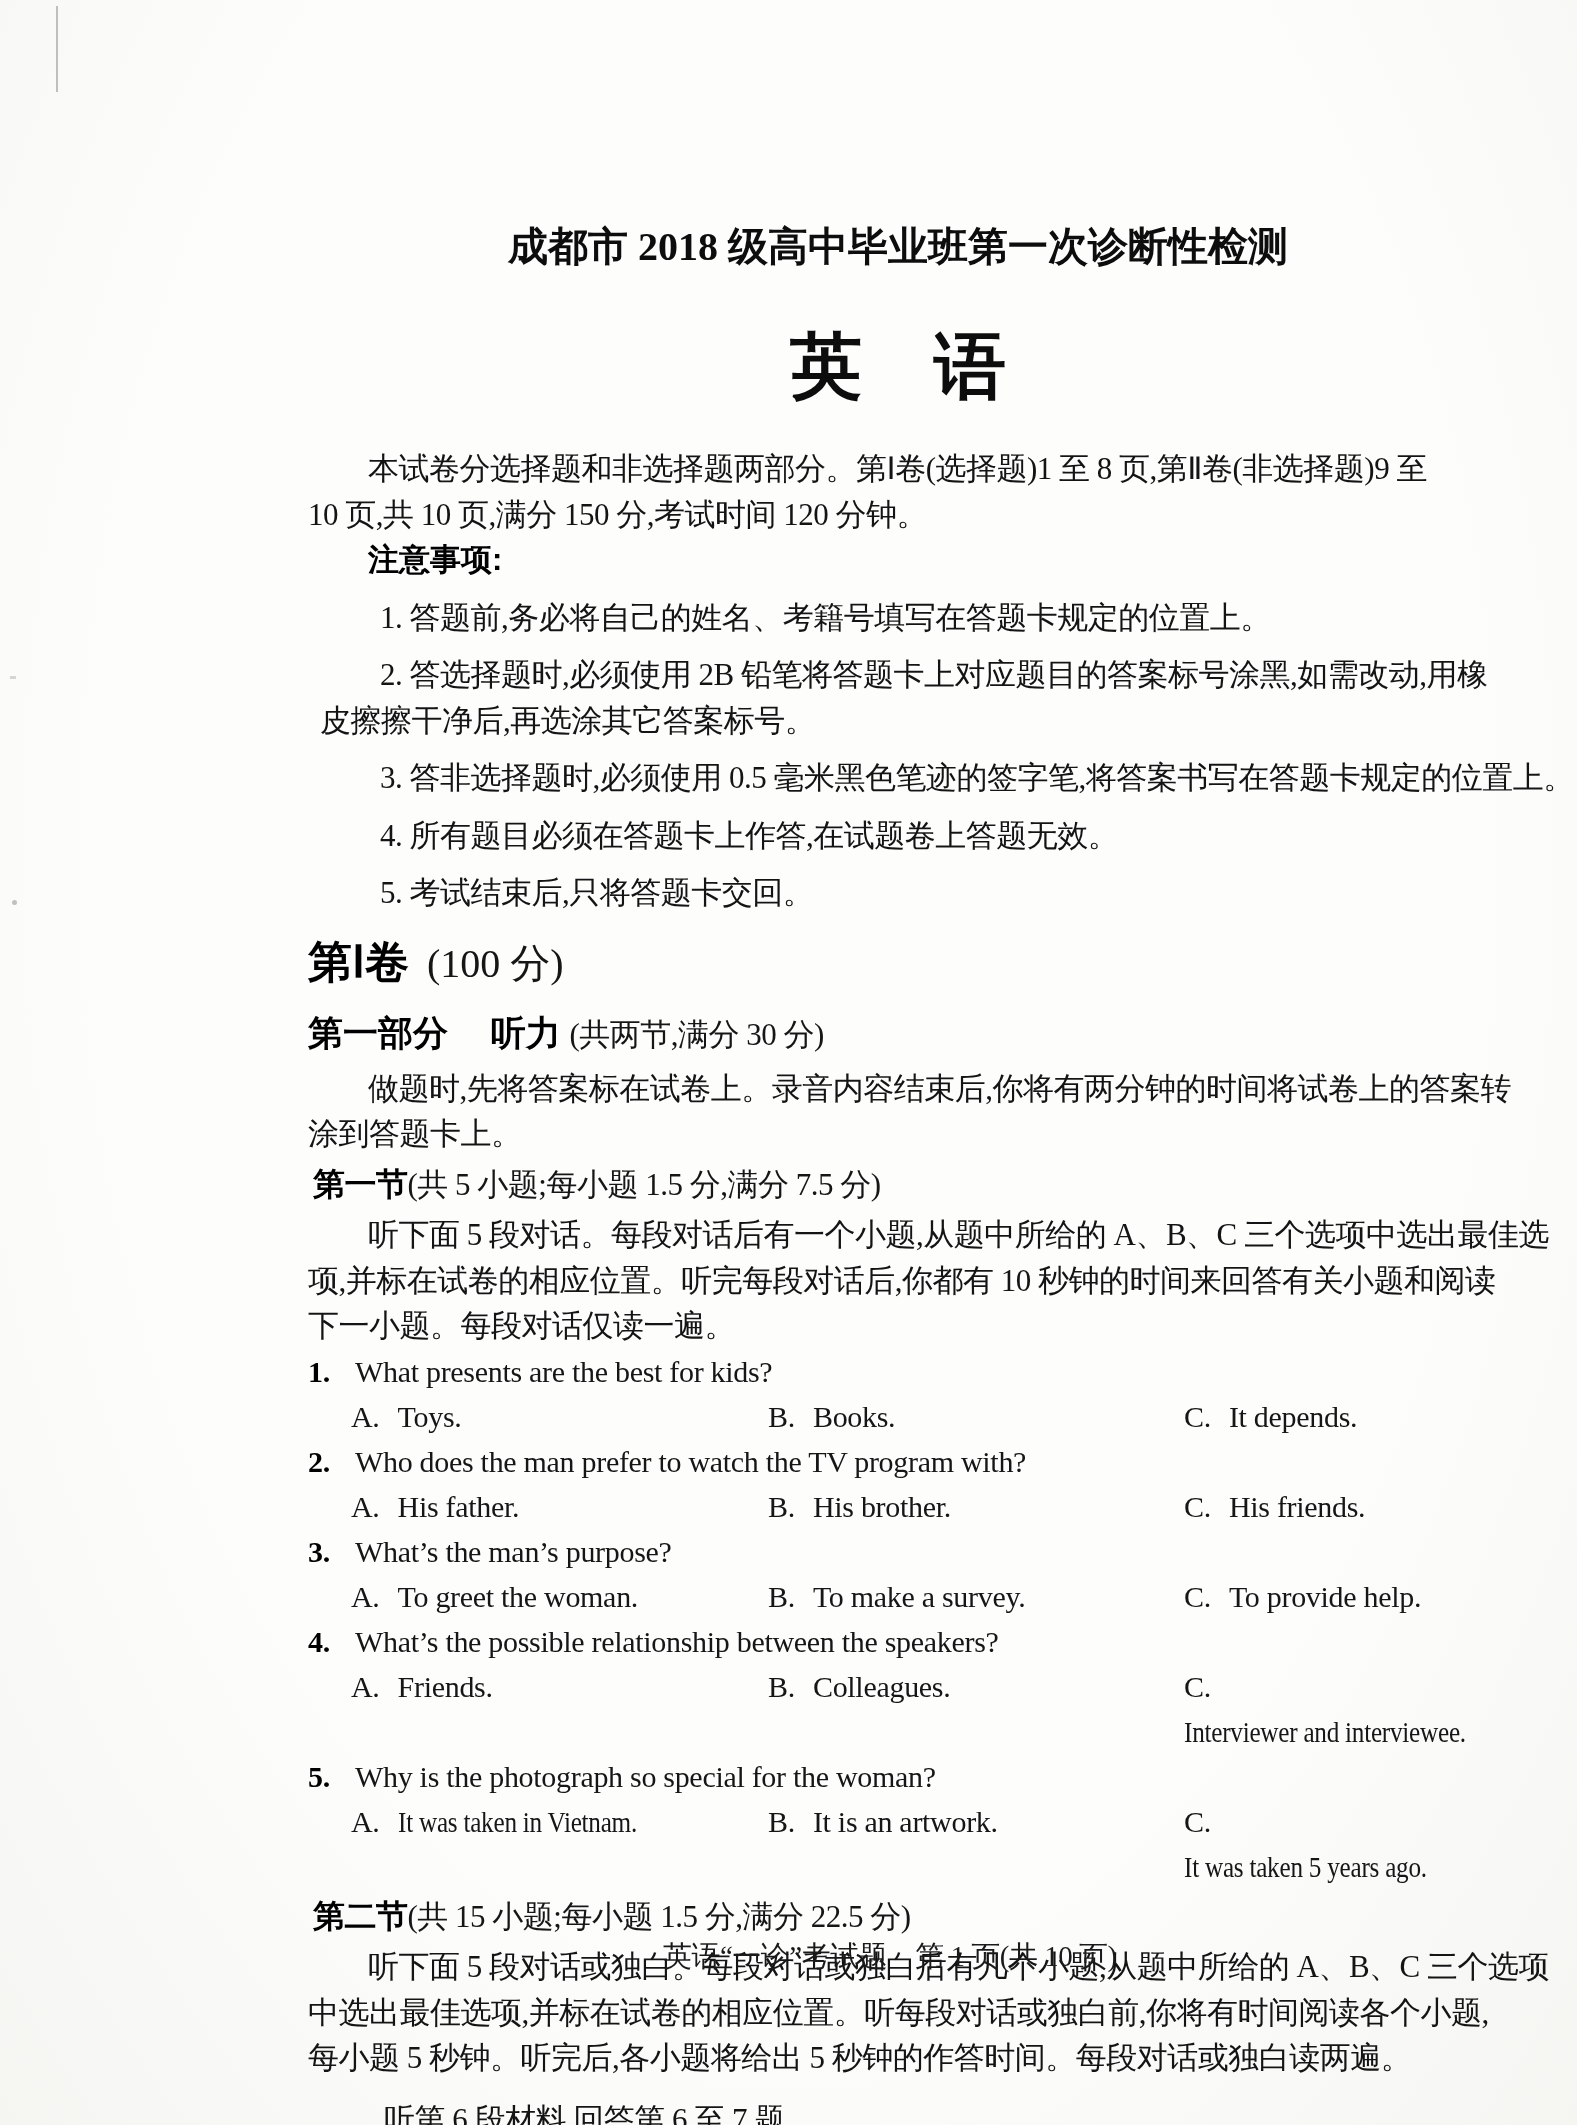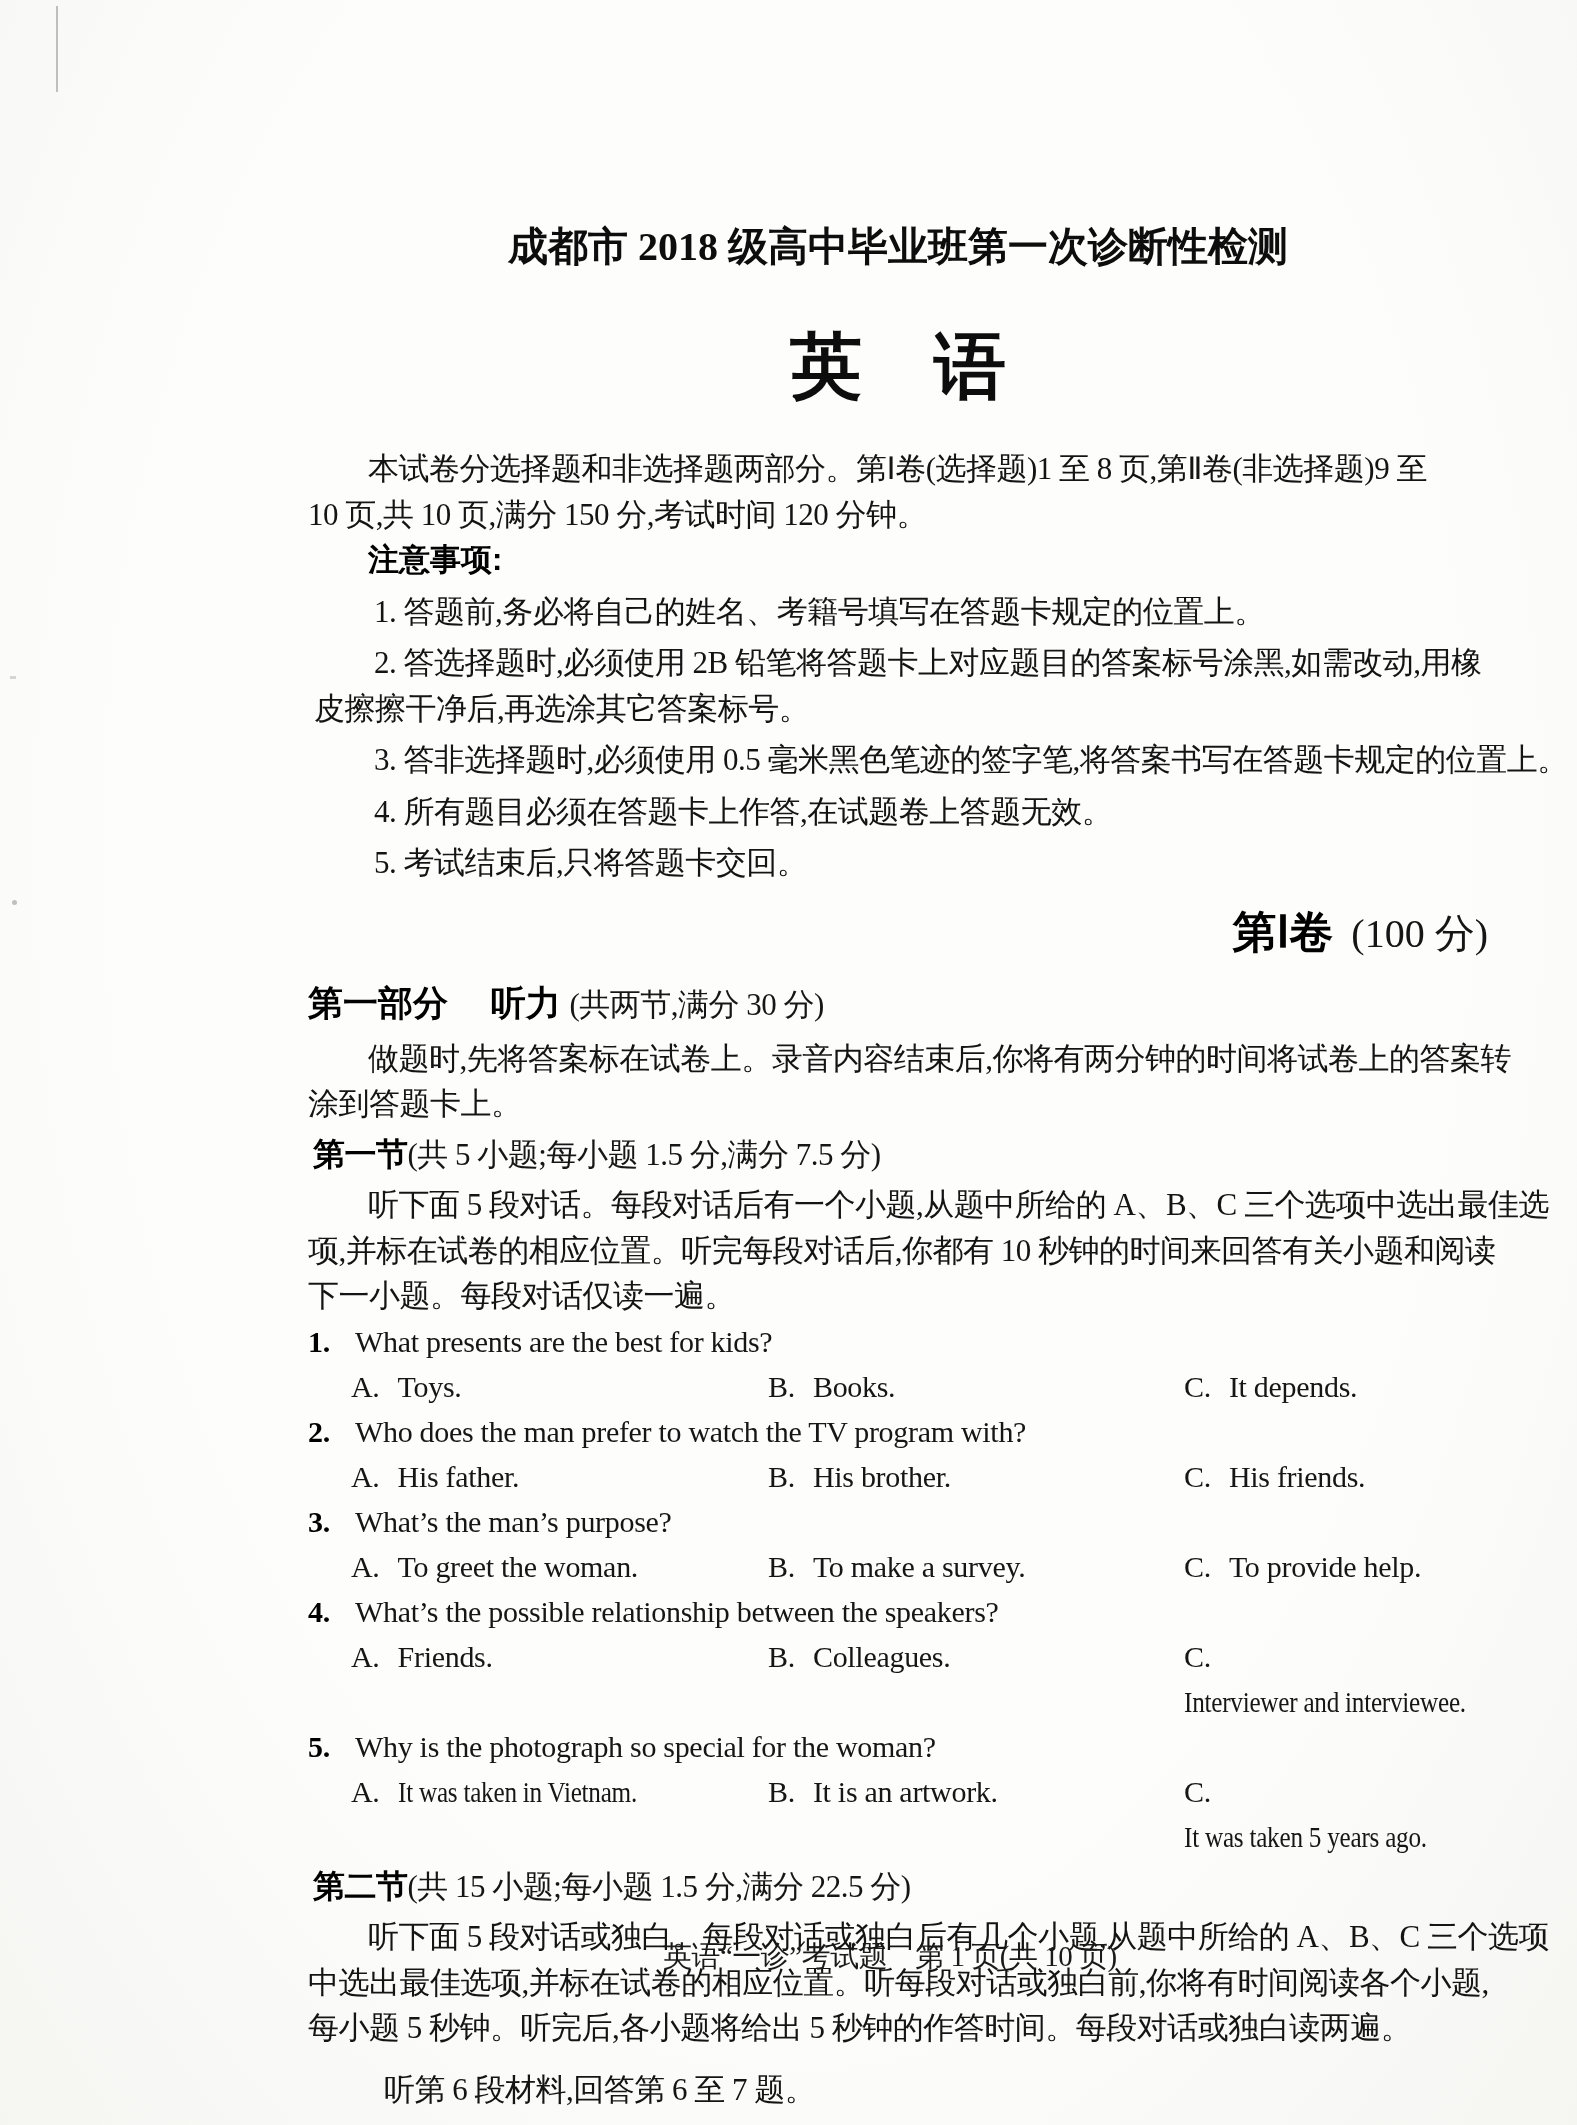--- a/index.html
+++ b/index.html
@@ -28,24 +28,24 @@
   .zhpara{
     margin:0;font-size:31px;line-height:45.5px;letter-spacing:-0.5px;
     white-space:pre;text-indent:60px;color:#141414;
   }
   .intro{margin-top:40px;}
   .notice-label{
     margin:0;font-size:31px;line-height:45.5px;
     text-indent:60px;font-weight:700;
     font-family:"Liberation Sans", sans-serif;color:#000;
   }
-  .notice-item{margin:6px;}
+  .notice-item{margin:12px;}
   
   .vol-heading{
-    margin:20px 0 0 0;text-align:right;line-height:52px;
+    margin:20px 0 0 0;text-align:left;line-height:52px;
   }
   .vol-label{
     font-family:"Liberation Sans", sans-serif;
     font-size:44px;font-weight:700;color:#000;
   }
   .vol-score{font-size:40px;font-weight:400;margin-left:14px;}
   
   .part-heading{
     margin:14px 0 0 0;line-height:42px;font-size:35px;
   }

